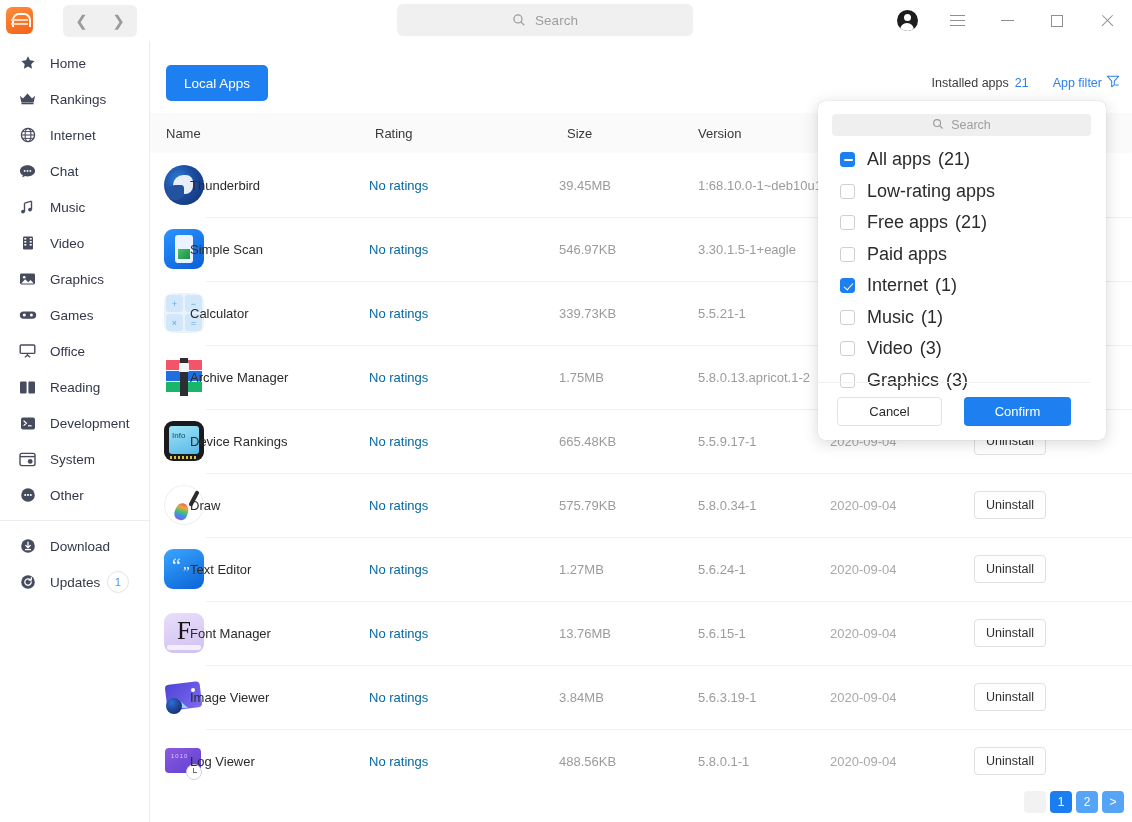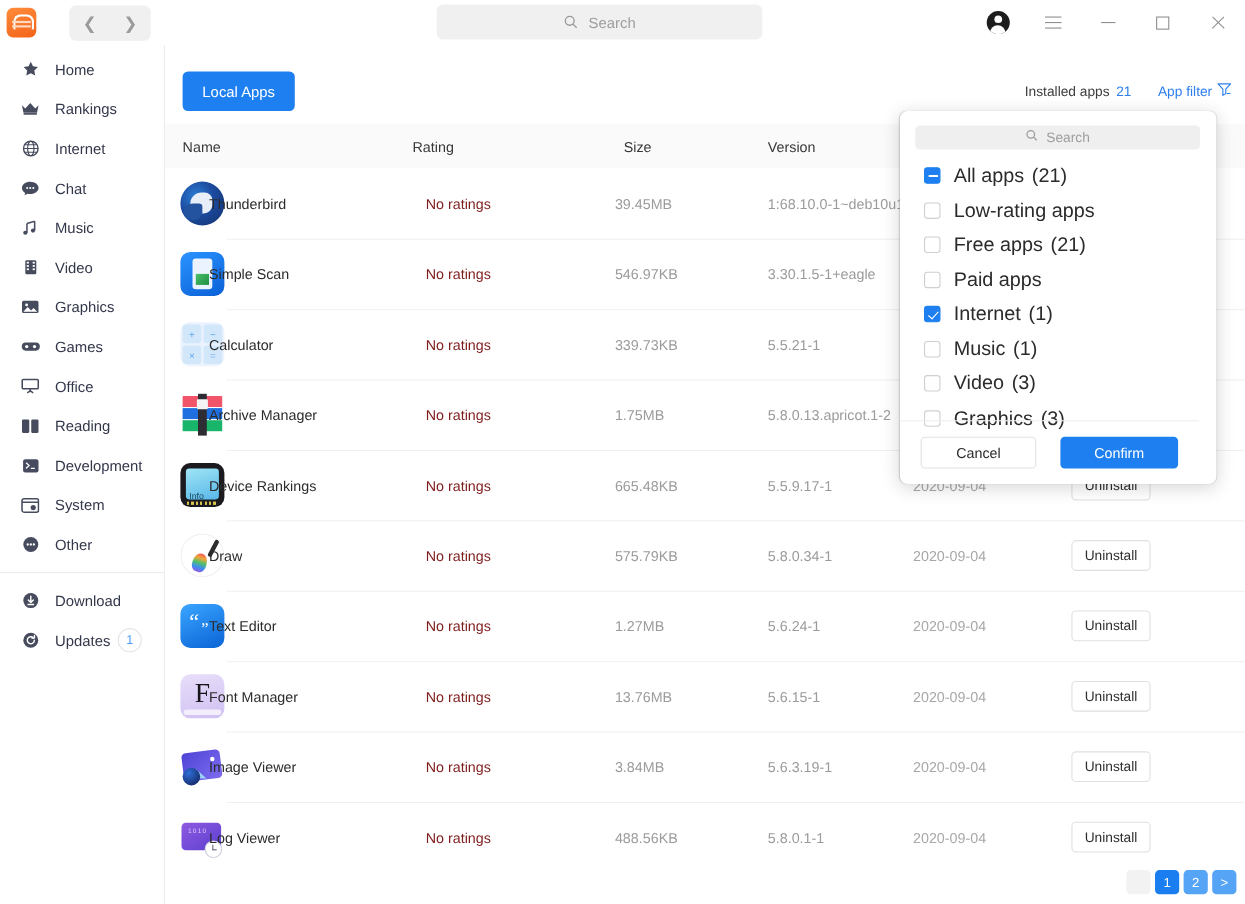--- a/index.html
+++ b/index.html
@@ -124,21 +124,21 @@
   .rows { position:absolute; left:0; top:112px; width:982px; }
   .row {
     position:relative; height:64px; display:flex; align-items:center; font-size:13px;
   }
   .row + .row::before{
     content:""; position:absolute; left:56px; right:0; top:0; height:1px; background:#f0f0f0;
   }
   .cell { position:absolute; }
   .c-icon { left:14px; width:40px; height:40px; }
   .c-name{ left:40px; color:#2b2b2b;text-align:right; }
-  .c-rating{ left:237px; color:#7f1d1d; }
+  .c-rating{ left:219px; color:#0369a1; }
   .c-size{ left:409px; color:#9b9b9b; }
   .c-version{ left:548px; color:#9b9b9b; }
   .c-date{ left:680px; color:#a8a8a8; }
   .c-btn{ left:824px; }
   .uninstall {
     width:72px; height:28px; border:1px solid #e0e0e0; border-radius:4px;
     background:#fff; color:#2f2f2f; font-size:12.5px;
     display:flex; align-items:center; justify-content:center;
   }
 
@@ -169,21 +169,21 @@
   .ai-arch .band{ position:absolute; left:2px; width:36px; height:10px; }
   .ai-arch .b1{ top:3px; background:#f2556a; } .ai-arch .b2{ top:14px; background:#1f6fe0; }
   .ai-arch .b3{ top:25px; background:#19b56a; }
   .ai-arch .zip{ position:absolute; left:16px; top:1px; width:8px; height:38px; background:#2d2d33; }
   .ai-arch .tab{ position:absolute; left:15px; top:6px; width:10px; height:9px; background:#f4f4f4; border-radius:1px; }
   .ai-dev{ background:#1b1b1f; padding:4px; }
   .ai-dev::before{
     content:""; position:absolute; left:5px; top:5px; right:5px; bottom:7px;
     background:linear-gradient(160deg,#9fe5f5,#58b7e8); border-radius:3px;
   }
-  .ai-dev .lbl{ position:absolute; left:8px; top:26px; font-size:8px; color:#1d4a63; z-index:2; }
+  .ai-dev .lbl{ position:absolute; left:8px; top:10px; font-size:8px; color:#1d4a63; z-index:2; }
   .ai-dev .pins{ position:absolute; left:6px; bottom:2px; width:28px; height:3px;
     background:repeating-linear-gradient(90deg,#d8c24a 0 2px, transparent 2px 4px); }
   .ai-draw{ background:#ffffff; border-radius:50%; box-shadow:inset 0 0 0 1px #f0f0f0; }
   .ai-draw .handle{ position:absolute; right:8px; top:5px; width:4px; height:17px;
     background:#2d2d2d; transform:rotate(28deg); border-radius:2px; }
   .ai-draw .brush{ position:absolute; left:11px; bottom:5px; width:13px; height:17px;
     background:linear-gradient(180deg,#f25a5a 0%,#f2a63a 25%,#4fc06a 50%,#3d8ff0 75%,#8f5ae0 100%);
     border-radius:50% 50% 40% 40%; transform:rotate(18deg); }
   .ai-text{ background:linear-gradient(155deg,#3aa6ff,#0a63d6); }
   .ai-text .q{ position:absolute; color:#fff; font-size:20px; line-height:1; font-family:"Liberation Serif",serif; }

